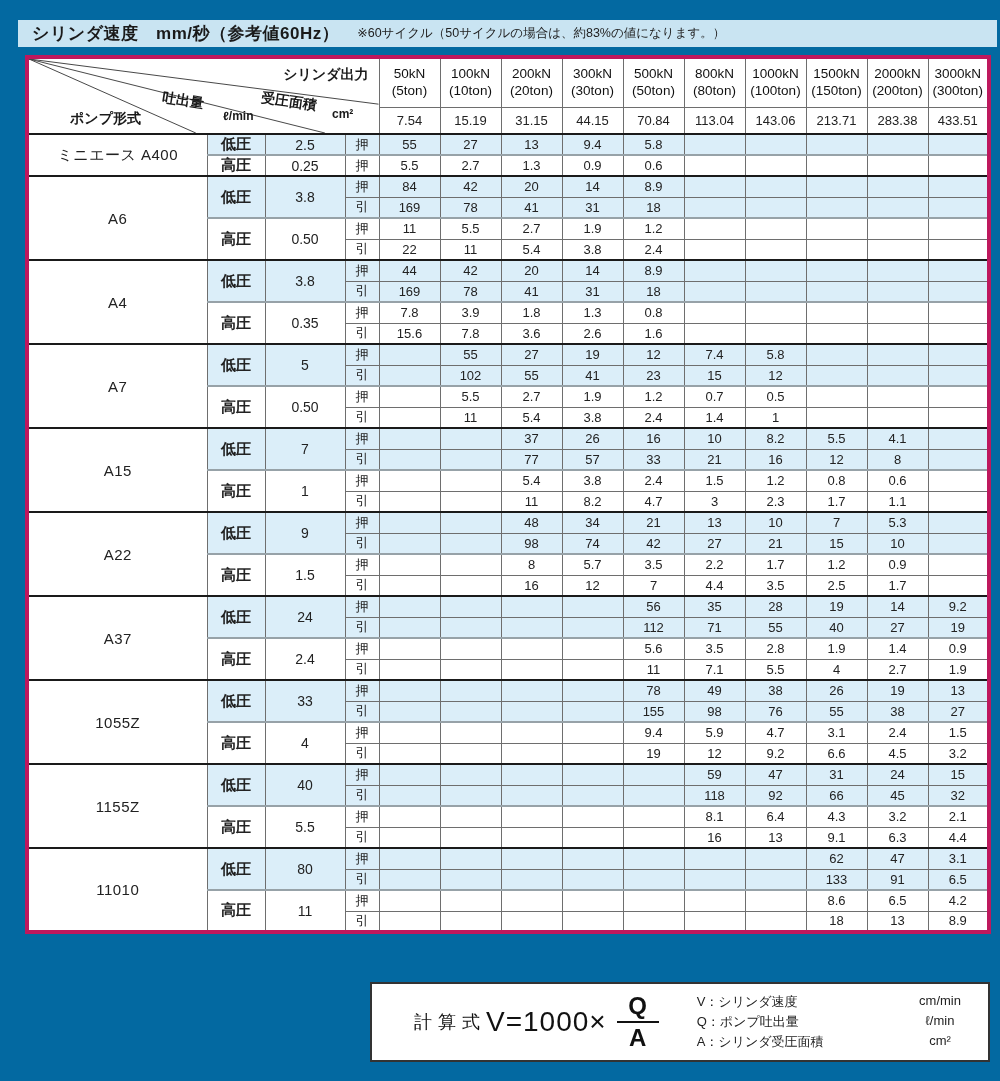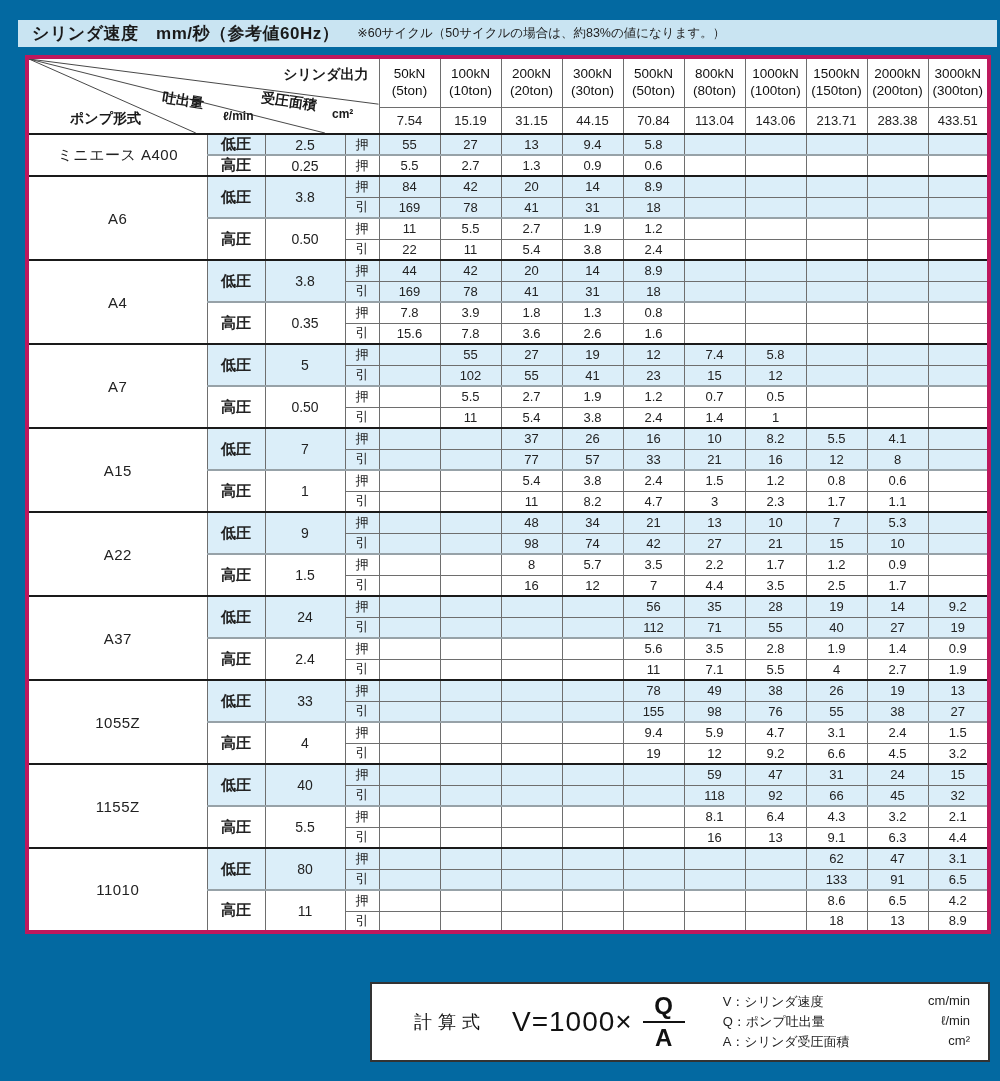--- a/index.html
+++ b/index.html
@@ -37,27 +37,27 @@
   td.dir-cell { font-size: 13px; }
   td.val-cell { font-size: 13px; }
   .lp-bg { background: #dbeef9 !important; }
   tr.pump-start td { border-top: 2px solid #1a1a1a; }
   tr.hp-start td { border-top: 2px solid #97a2a8; }
 
   
   .formula-box { position: absolute; left: 370px; top: 982px; width: 620px; height: 80px;
     border: 2px solid #333; background: #fff; display: flex; align-items: center; }
   .f-label { font-size: 18px; font-weight: normal; letter-spacing: 6px; margin-left: 42px; color: #111; }
-  .f-expr { font-size: 28px; margin-left: 26px; color: #111; letter-spacing: 1px; }
+  .f-expr { font-size: 28px; color: #111; letter-spacing: 1px; }
   .fraction { display: inline-flex; flex-direction: column; align-items: center; margin-left: 10px; line-height: 1; }
   .fraction .num, .fraction .den { font-size: 24px; font-weight: bold; color: #111; padding: 1px 0; }
   .fraction .bar { width: 42px; border-top: 2.5px solid #111; margin: 2px 0; }
   .legend { margin-left: 38px; margin-right: 18px; flex: 1; display: grid;
     grid-template-columns: 1fr auto; column-gap: 10px; row-gap: 2px; font-size: 13px; color: #222; }
-  .legend .unit { text-align: right; min-width: 60px; }
+  .legend .unit { text-align: center; min-width: 60px; }
 </style>
 </head>
 <body>
 
 <div class="page">
 
   <div class="title-bar">
     <span class="title-main">シリンダ速度　mm/秒（参考値60Hz）</span>
     <span class="title-note">※60サイクル（50サイクルの場合は、約83%の値になります。）</span>
   </div>

